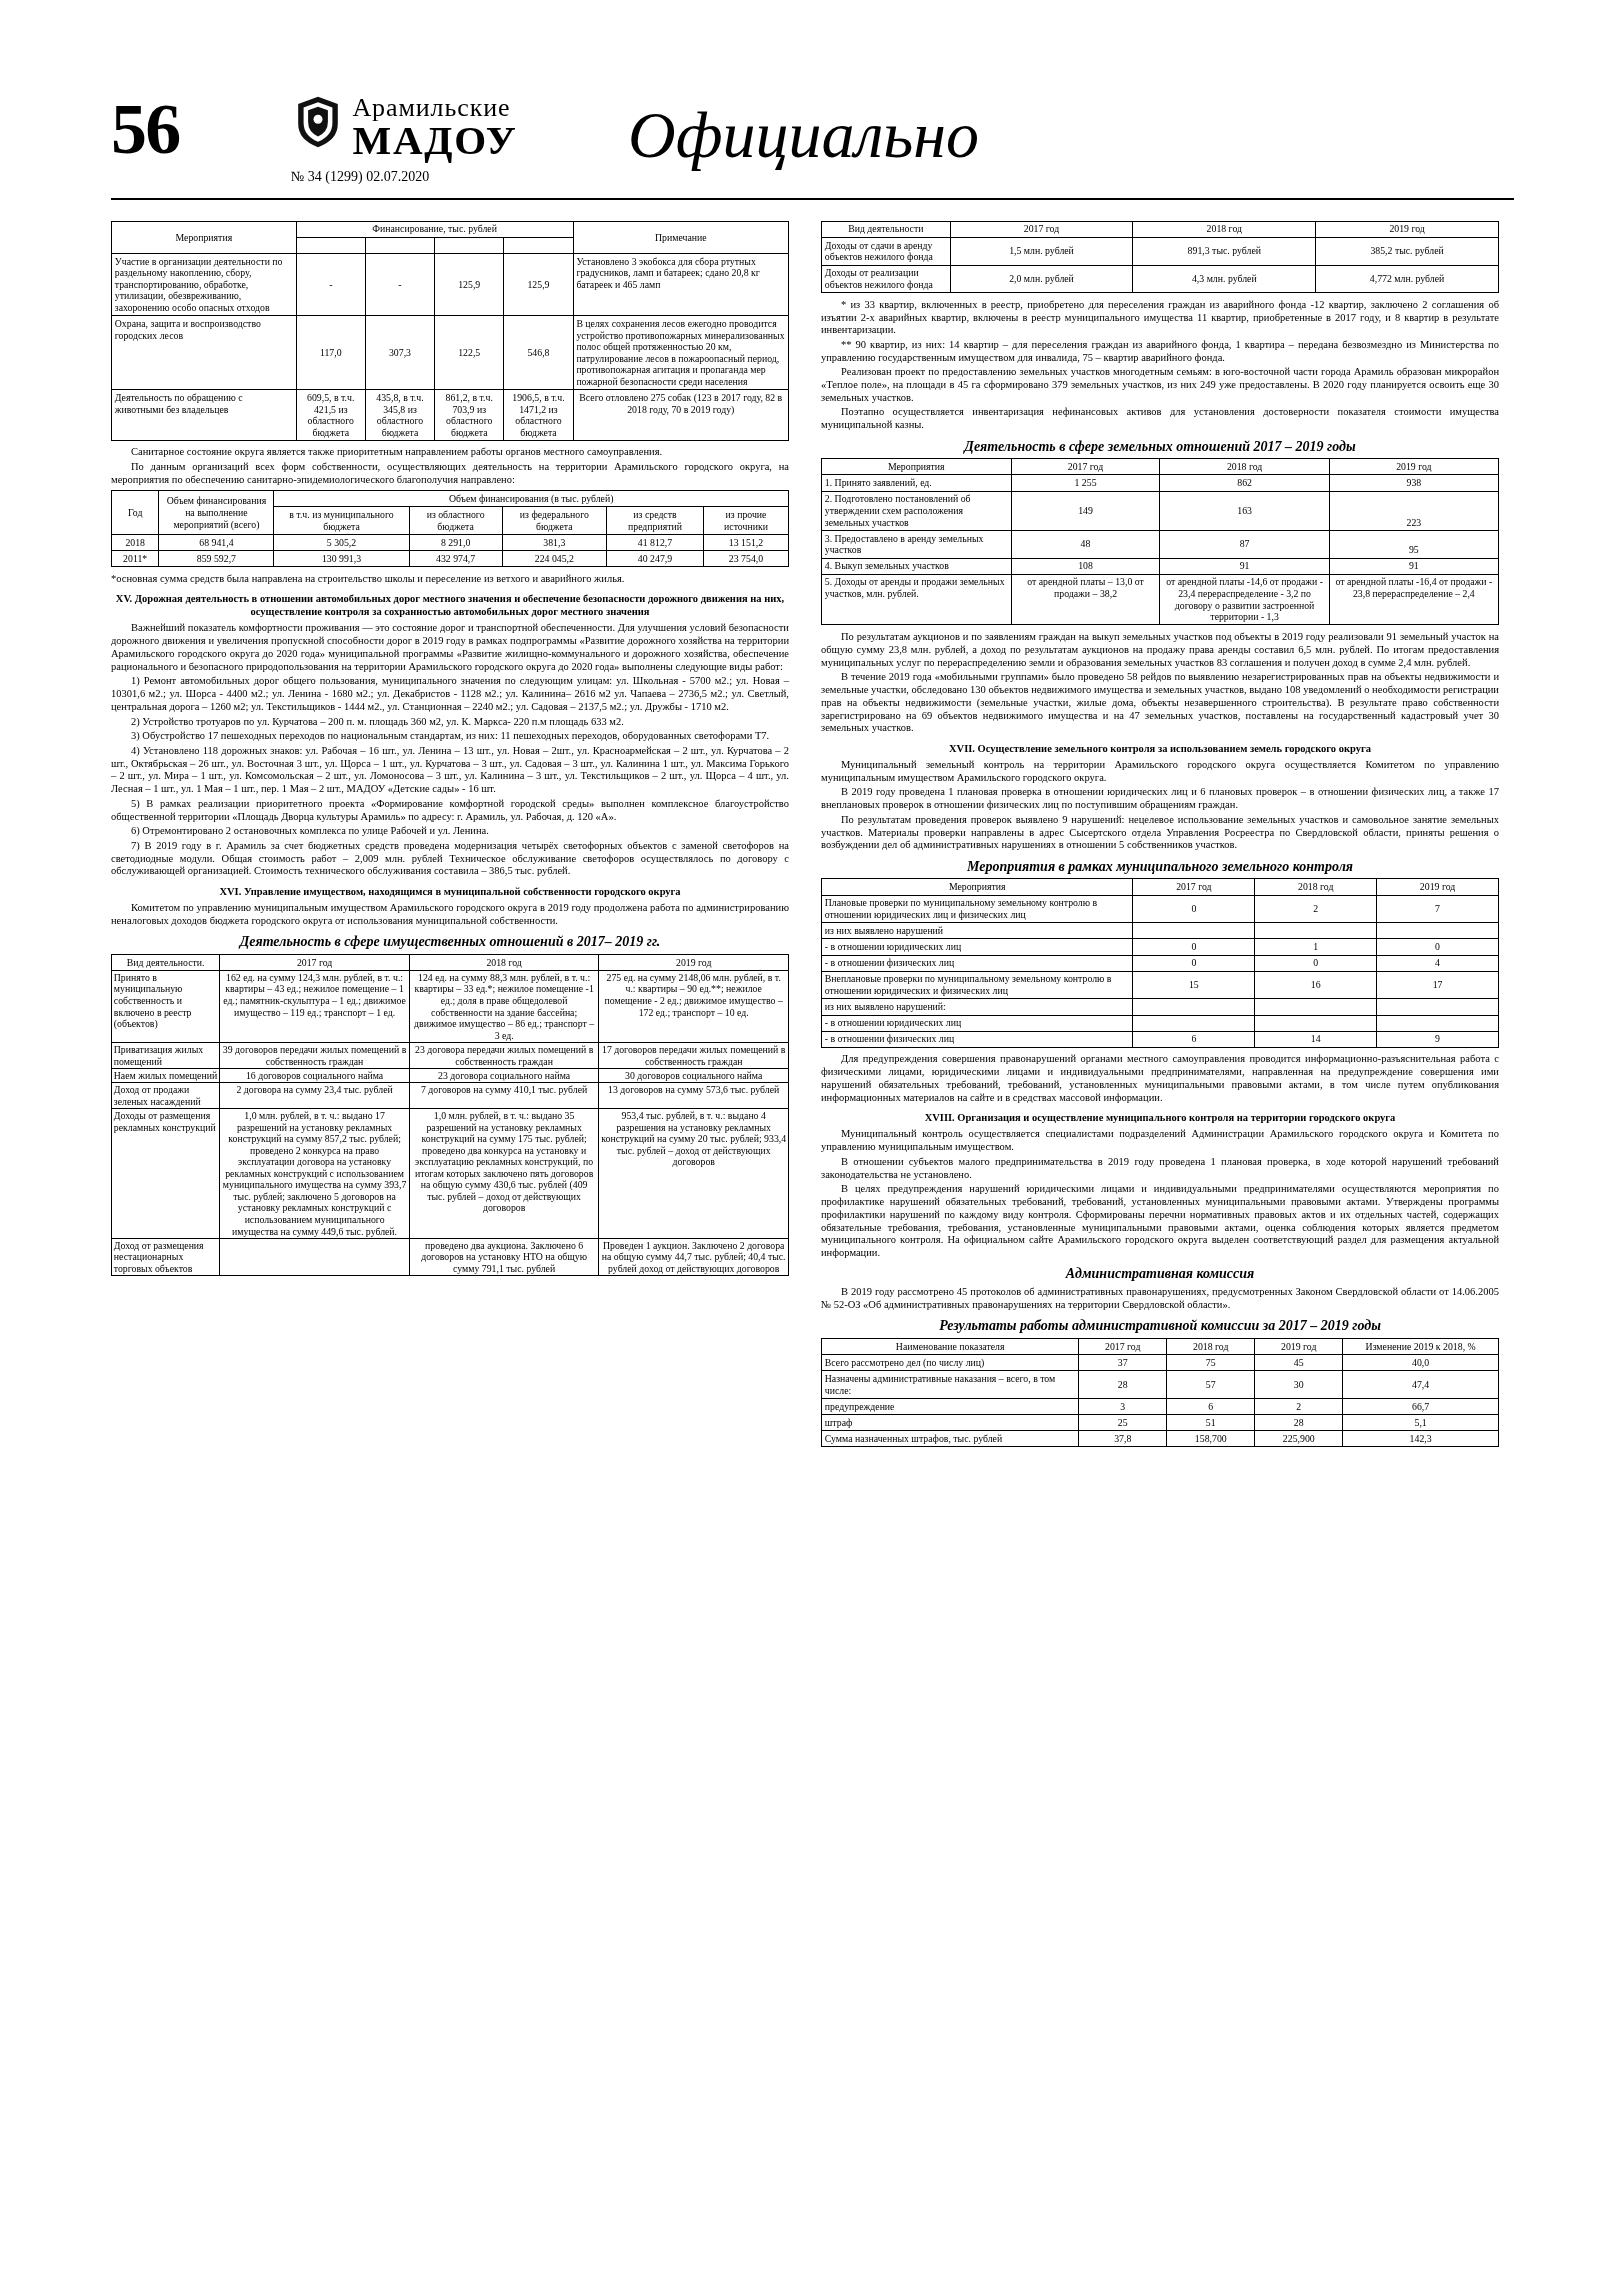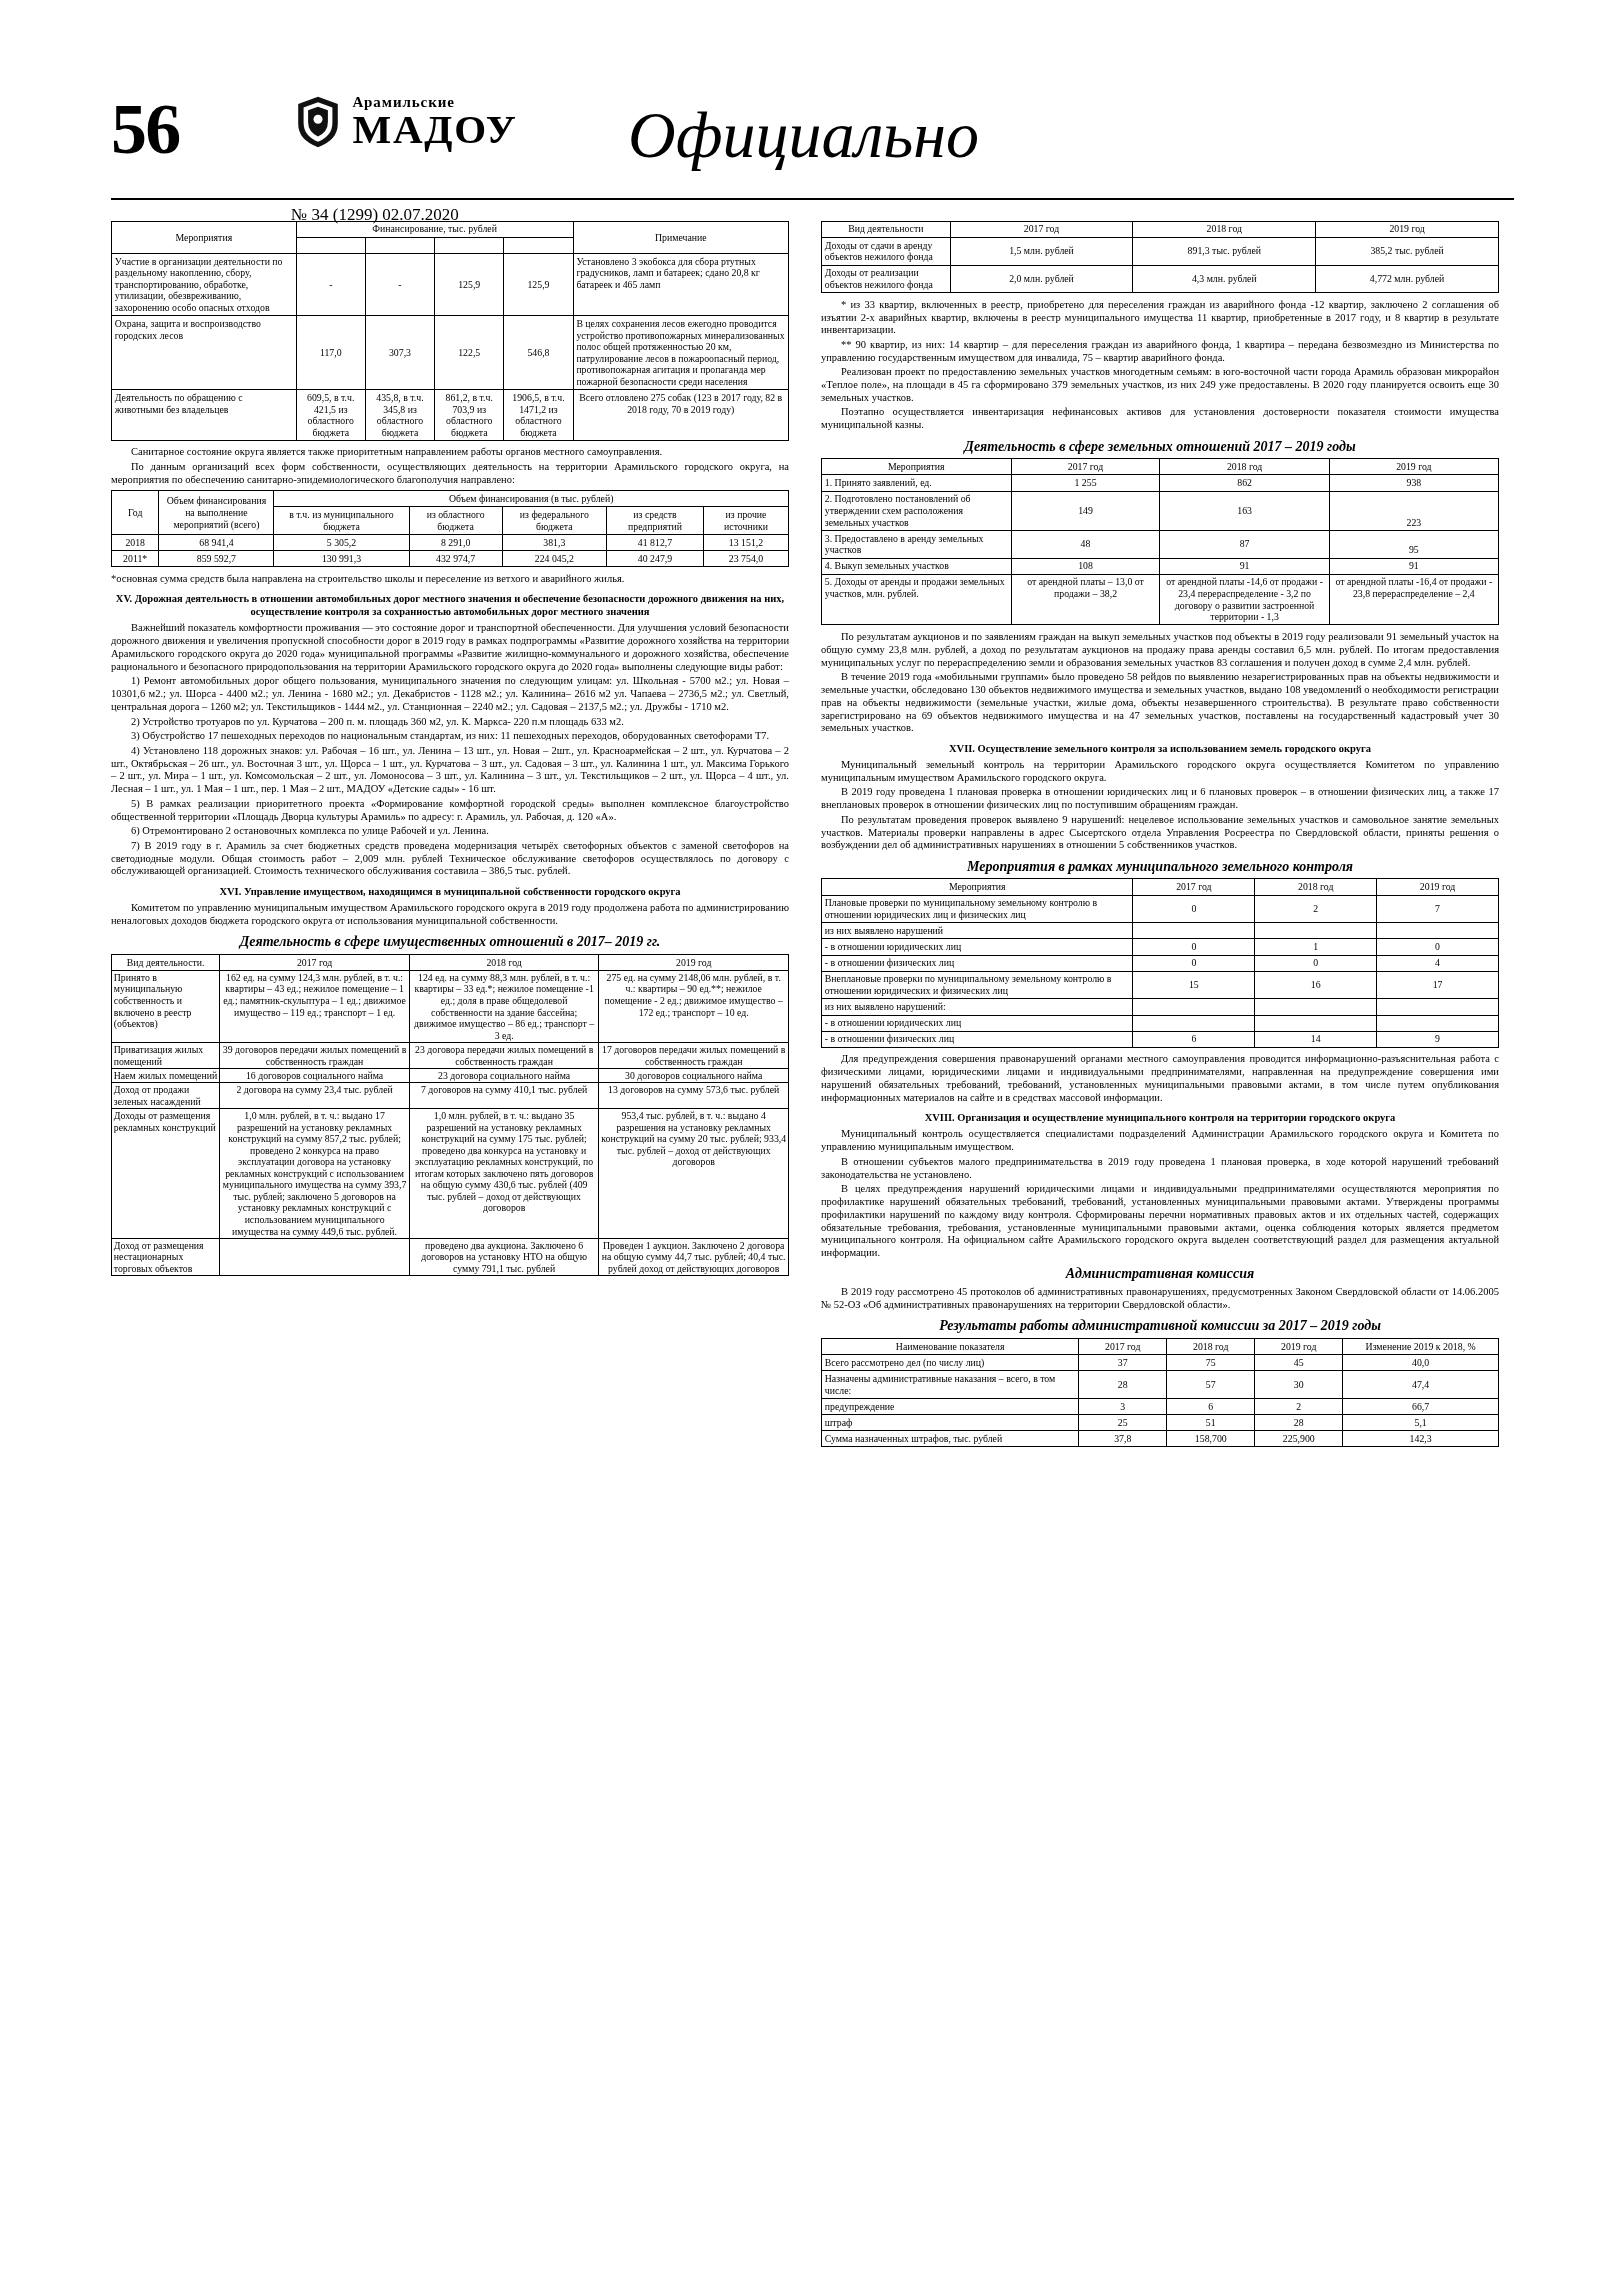--- a/index.html
+++ b/index.html
@@ -5,23 +5,23 @@
   html,body{margin:0;padding:0;background:#ffffff;}
   body{width:1619px;height:2290px;font-family:"Liberation Serif",serif;color:#000;}
   .page{position:relative;width:1456px;height:2290px;padding:10px;box-sizing:border-box;}
 
   
   .masthead{position:absolute;left:111px;top:88px;width:1403px;height:106px;}
   .pagenum{position:absolute;left:0;top:0;font-size:72px;font-weight:bold;font-family:"Liberation Serif",serif;letter-spacing:-1.8px;}
   .logo-block{position:absolute;left:180px;top:7.4px;display:flex;align-items:flex-start;}
   .logo-mark{width:54px;height:54px;margin-right:7.4px;}
   .logo-text{display:flex;flex-direction:column;line-height:1;}
-  .logo-line1{font-size:15px;font-weight:bold;letter-spacing:0.9px;}
+  .logo-line1{font-size:26px;font-weight:normal;letter-spacing:0.9px;}
   .logo-line2{font-size:41px;font-weight:bold;letter-spacing:1.8px;margin-top:-1.8px;}
-  .issue{position:absolute;left:180px;top:81px;font-size:17px;margin-top:36px;}
+  .issue{position:absolute;left:180px;top:81px;font-size:14px;}
   .official{position:absolute;left:517px;top:9.2px;font-size:66px;font-style:italic;font-family:"Liberation Serif",serif;}
   .rule{position:absolute;left:111px;top:198px;width:1403px;height:1.8px;background:#000;}
 
   
   .col{position:absolute;top:217px;width:678px;font-size:10.5px;line-height:1.22;text-align:justify;}
   .col-left{left:111px;}
   .col-right{left:821px;}
 
   p{margin:0 0 1.8px 0;text-indent:20px;}
   p.noind{text-indent:0;}

